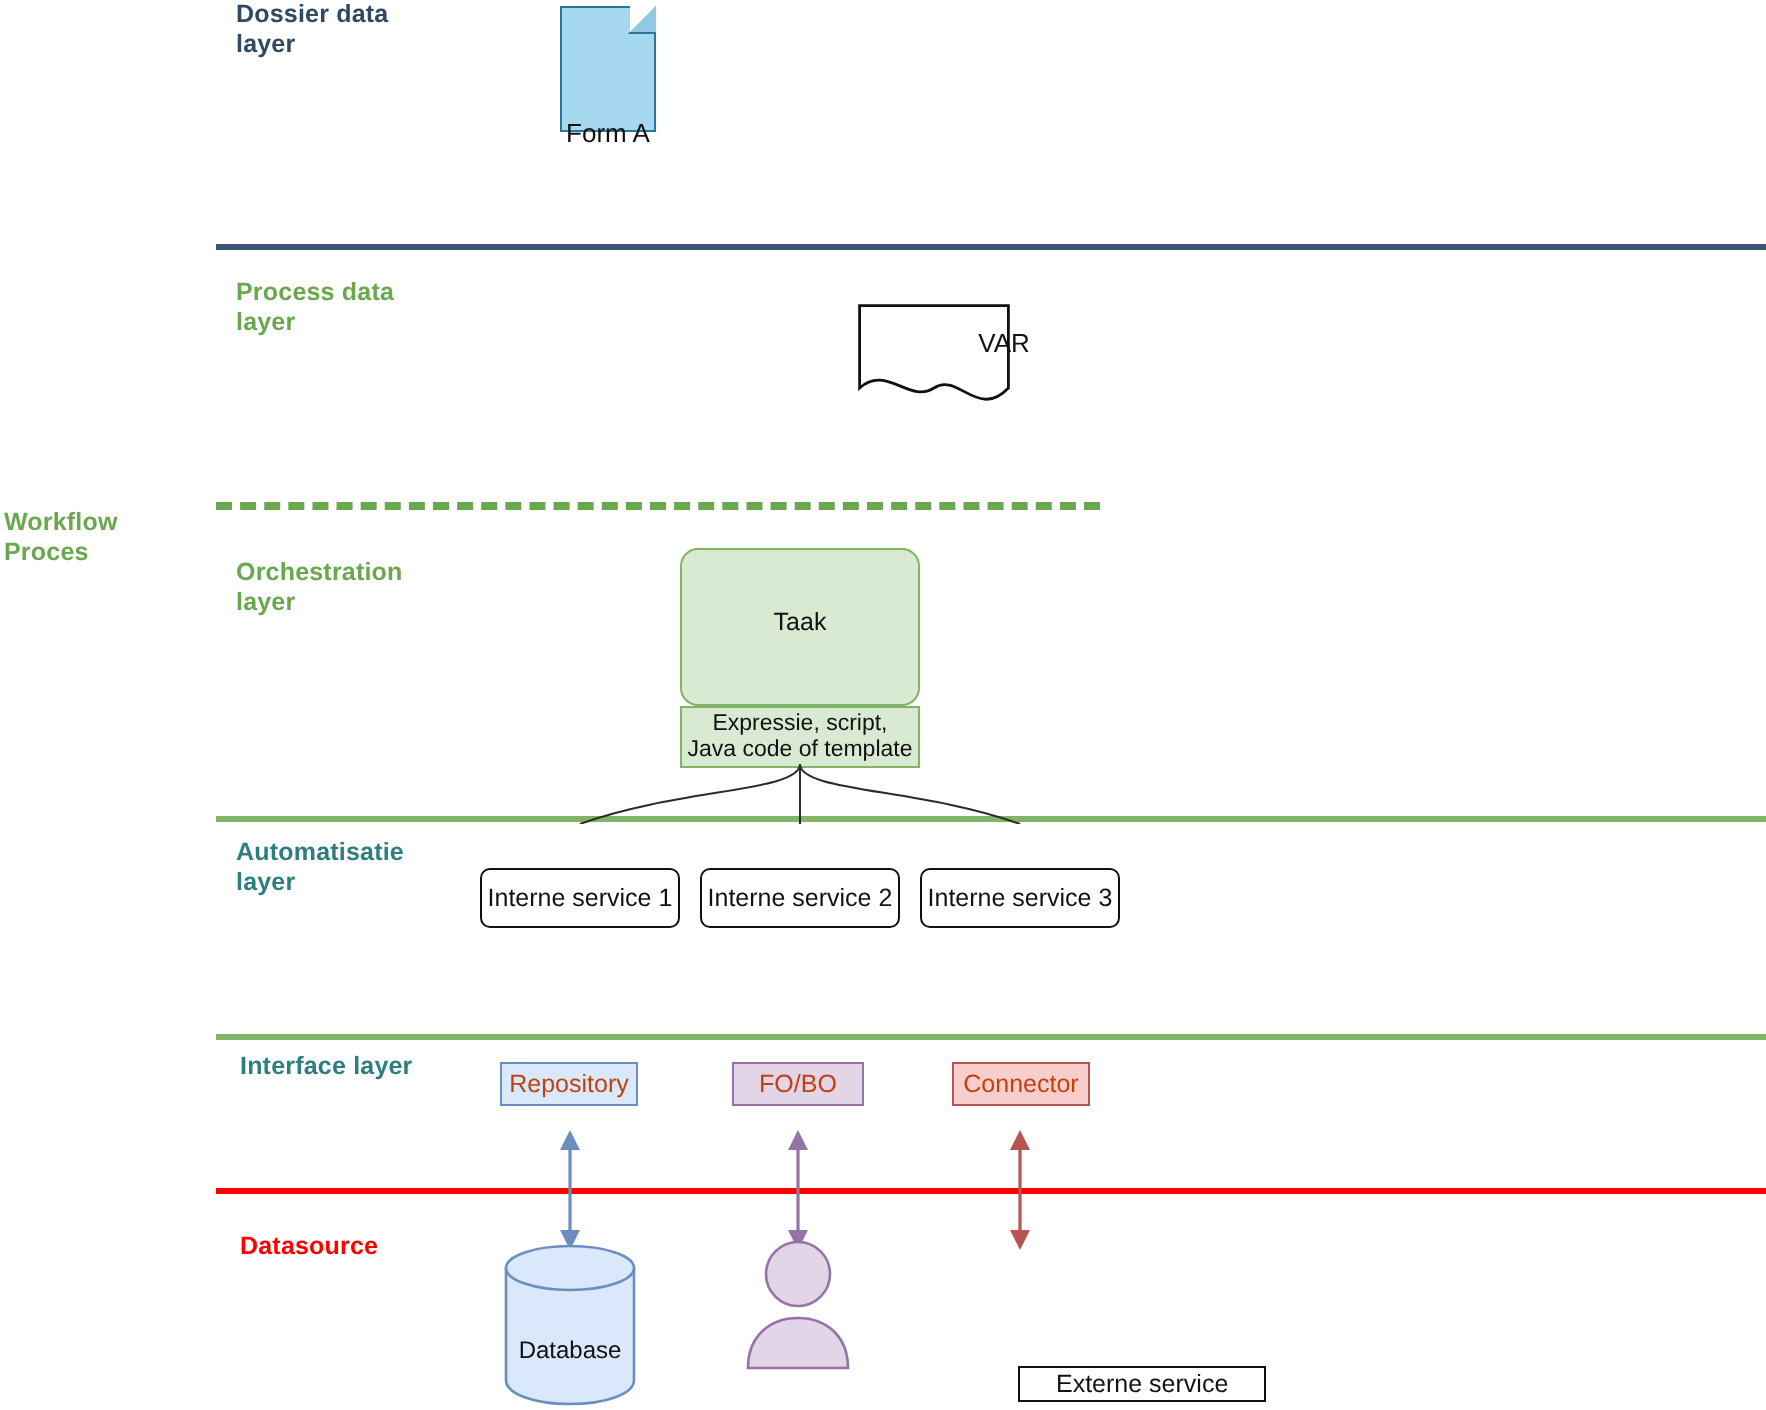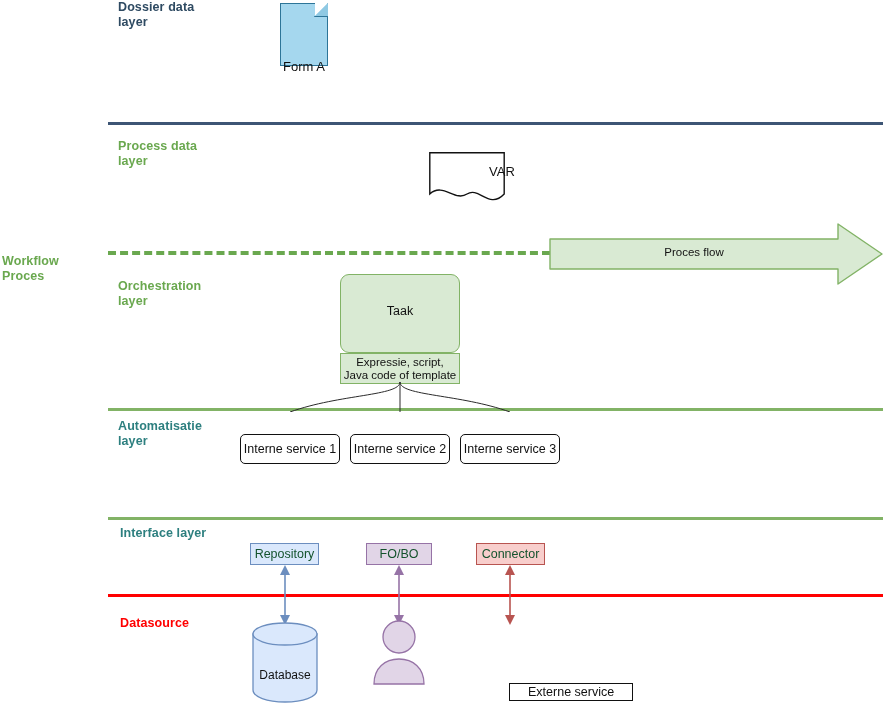--- a/index.html
+++ b/index.html
@@ -99,24 +99,24 @@
     box-sizing:border-box;
     display:flex;align-items:center;justify-content:center;
     font-size:12.5px;color:#111;
   }
   .svc1{left:240px;width:100px;}
   .svc2{left:350px;width:100px;text-align:right;}
   .svc3{left:460px;width:100px;}
 
   
   .ifbox{
-    position:absolute;top:543px;height:22px;
+    position:absolute;top:531px;height:22px;
     box-sizing:border-box;
     display:flex;align-items:center;justify-content:center;
-    font-size:12.5px;color:#14532d;
+    font-size:12.5px;color:#c2410c;
   }
   .if-repo {left:250px;width:69px;background:#dae8fc;border:1px solid #6c8ebf;}
   .if-fobo {left:366px;width:66px;background:#e1d5e7;border:1px solid #9673a6;}
   .if-conn {left:476px;width:69px;background:#f8cecc;border:1px solid #b85450;}
 
   
   .darr{position:absolute;}
 
   
   .db{position:absolute;left:252px;top:621px;width:66px;height:82px;}
@@ -168,26 +168,20 @@
     <div class="note-txt">Form A</div>
   </div>
 
   <div class="doc-var">
     <svg width="76" height="54" viewBox="0 0 76 54">
       <path d="M0.8,0.8 L75.2,0.8 L75.2,42 C60,58 50,34 38,42 C26,50 14,30 0.8,42 Z" fill="#ffffff" stroke="#111111" stroke-width="1.4"></path>
     </svg>
     <div class="t">VAR</div>
   </div>
 
-  <div class="flow">
-    <svg width="334" height="62" viewBox="0 0 334 62">
-      <path d="M1,16 L289,16 L289,1 L333,31 L289,61 L289,46 L1,46 Z" fill="#d9ead3" stroke="#82b366" stroke-width="1.4" stroke-linejoin="round"></path>
-    </svg>
-    <div class="t">Proces flow</div>
-  </div>
 
   <div class="taak">
     <div class="t">Taak</div>
   </div>
   <div class="tmpl">Expressie, script,
 Java code of template</div>
 
   <div class="fan">
     <svg width="350" height="30" viewBox="0 0 350 30">
       <path d="M170,0 C170,14 110,12 60,30" fill="none" stroke="#2b2b2b" stroke-width="1"></path>

